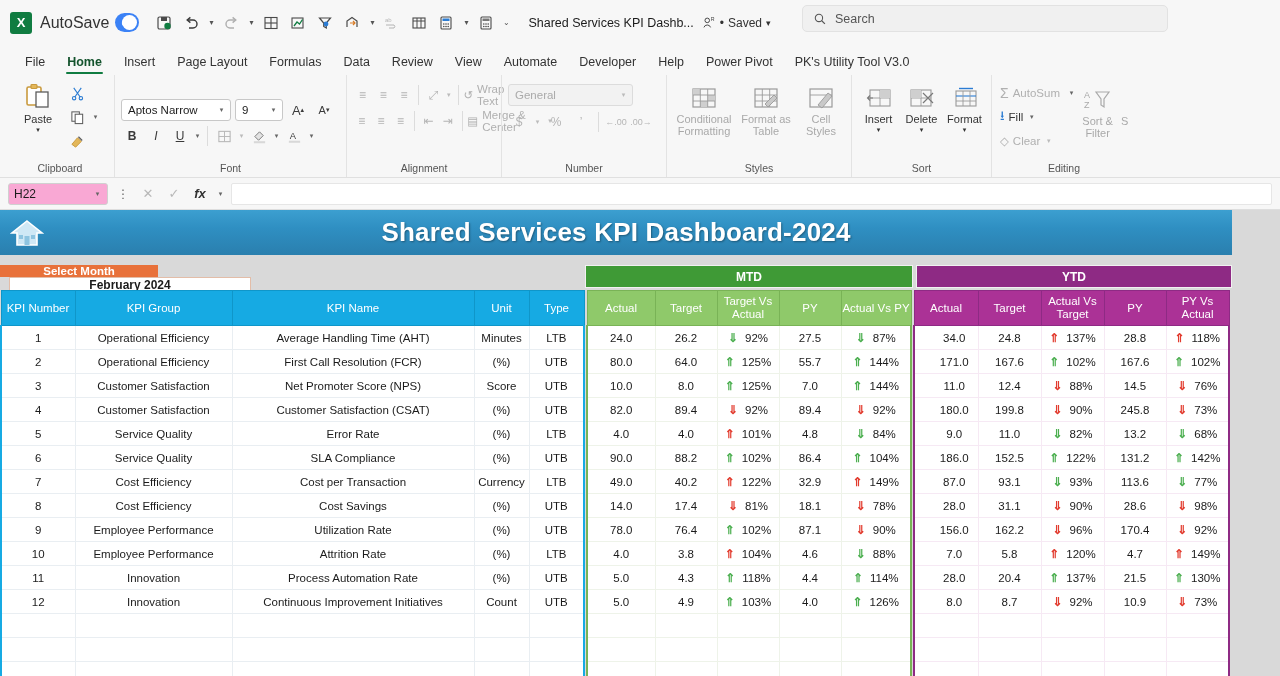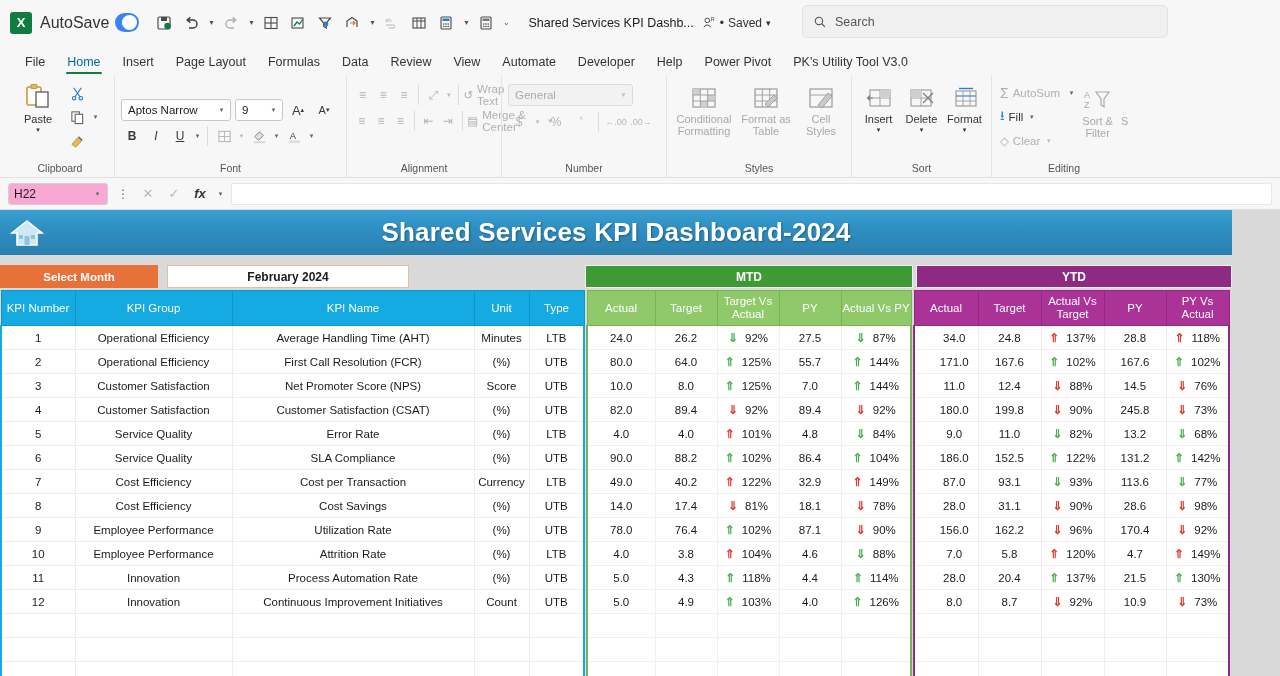--- a/index.html
+++ b/index.html
@@ -36,34 +36,34 @@
   .qbtn{
     width:26px;height:26px;display:flex;align-items:center;justify-content:center;
     border-radius:3px;color:#444;
   }
   .qbtn.dim{ opacity:.38;}
   .qcaret{ width:12px;height:26px;display:flex;align-items:center;justify-content:center;
     font-size:8px;color:#555;}
   .doc-title{ font-size:12.5px;color:#1b1b1b;margin-left:16px;white-space:nowrap;}
   .saved-wrap{ display:flex;align-items:center;gap:4px;margin-left:8px;font-size:12px;color:#333;}
   .searchbox{
-    position:absolute;left:802px;top:5px;width:366px;height:33px;
+    position:absolute;left:802px;top:5px;width:366px;height:27px;
     background:#f0f0f0;border-radius:5px;display:flex;align-items:center;
     padding:0 10px;gap:8px;color:#555;font-size:12.5px;border:1px solid #e2e2e2;
   }
 
   
   .ribbon-tabs{
     height:30px;background:#f7f7f7;display:flex;align-items:flex-end;
     padding-left:14px;gap:0;
   }
   .rtab{
     padding:3px 11px 6px;font-size:12.5px;color:#333;position:relative;white-space:nowrap;
   }
-  .rtab.active{ color:#0369a1;font-weight:400;}
+  .rtab.active{ color:#14532d;font-weight:700;}
   .rtab.active::after{
     content:"";position:absolute;left:10px;right:10px;bottom:1px;height:2.5px;
     background:#107c41;border-radius:2px;
   }
 
   
   .ribbon{
     height:103px;background:#f7f7f7;display:flex;align-items:stretch;
     border-bottom:1px solid #e0e0e0;padding-left:6px;
   }
@@ -131,21 +131,21 @@
     background:linear-gradient(180deg,#3c9fd0 0%,#2f8fc2 40%,#2a7fae 100%);
     display:flex;align-items:center;justify-content:flex-end;
   }
   .home-ico{ width:54px;display:flex;align-items:center;justify-content:center;}
   .banner-title{
     flex:1;text-align:center;color:#ffffff;font-size:26px;font-weight:bold;
     letter-spacing:.2px;padding-right:54px;
     text-shadow:1px 1px 2px rgba(0,0,0,.35);
   }
 
-  .selbar{ position:absolute;left:0;top:55px;height:23px;display:flex;}
+  .selbar{ position:absolute;left:0;top:55px;height:23px;display:flex;flex-direction:column;}
   .sel-label{
     width:158px;background:#e8713a;color:#fff;font-size:11.5px;font-weight:bold;
     display:flex;align-items:center;justify-content:center;
   }
   .sel-value{
     width:242px;background:#ffffff;border:1px solid #e3bda8;color:#1b1b1b;
     font-size:12px;font-weight:bold;display:flex;align-items:center;justify-content:center;margin-left:9px;
   }
 
   .mtd-hdr{

